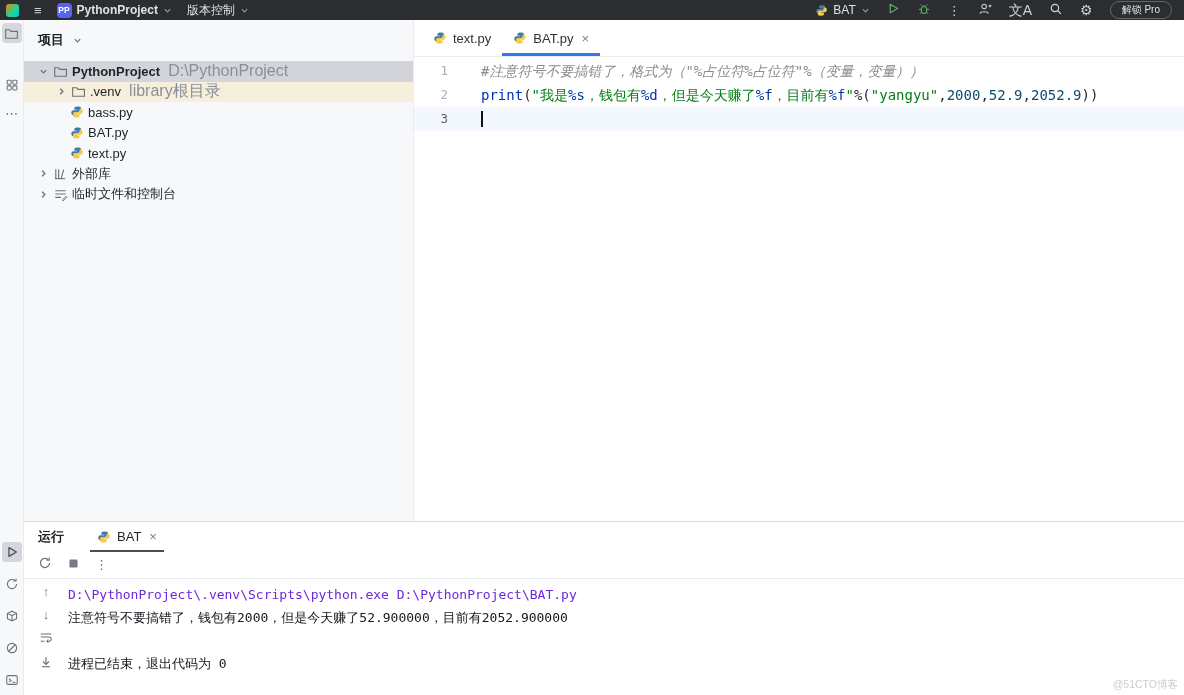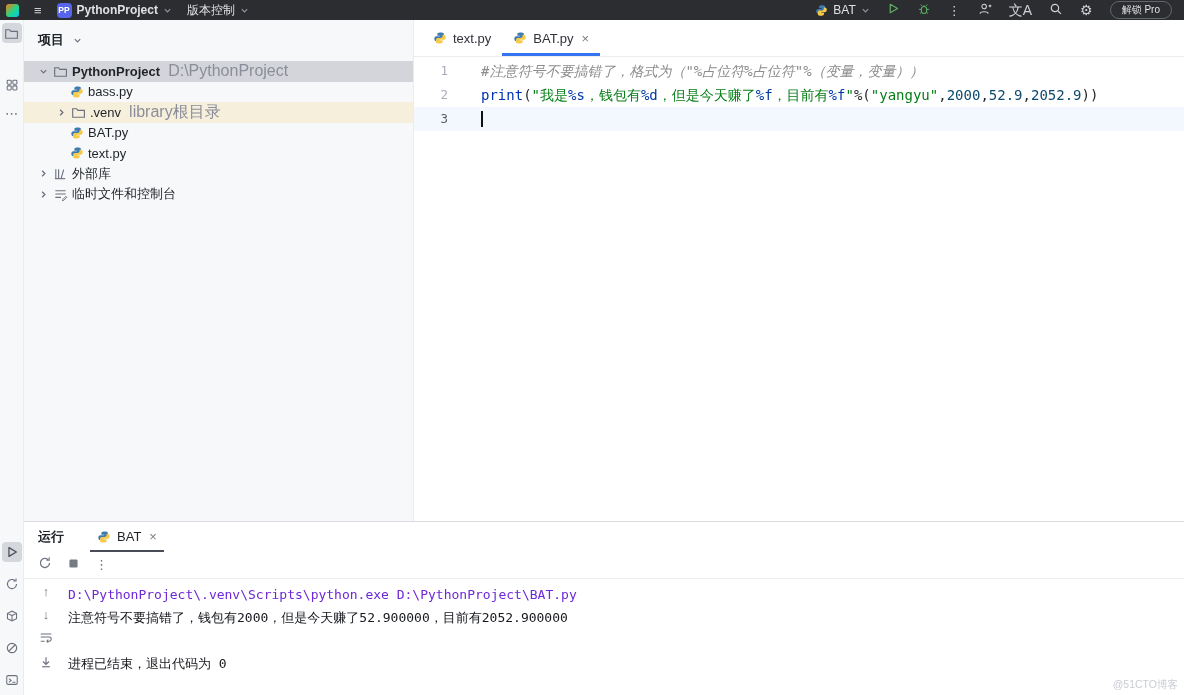--- a/index.html
+++ b/index.html
@@ -195,36 +195,36 @@
           <div class="tree-row d0 selected">
             <svg viewBox="0 0 12 12" width="11" height="11">
                 <path d="M3 4.5 6 7.5 9 4.5" fill="none" stroke="#6c707e" stroke-width="1.4"></path>
               </svg>
             <svg viewBox="0 0 16 16" width="15" height="15">
                 <path d="M1.8 4h4.1l1.4 1.7h7V13H1.8z" fill="none" stroke="#6c707e" stroke-width="1.2"></path>
               </svg>
             <span class="t-name-bold">PythonProject</span>
             <span class="t-detail">D:\PythonProject</span>
           </div>
-          <div class="tree-row file">
-            <svg viewBox="0 0 16 16" width="14" height="14">
-                <path d="M7.9 1.6c-1.9 0-2.9.8-2.9 2v1.7h3.3v.7H3.7C2.4 6 1.5 7.1 1.5 8.9s.9 2.9 2.2 2.9h1.4v-1.6c0-1.2 1-2.2 2.3-2.2h3.2c1.1 0 1.9-.9 1.9-1.9V3.6c0-1.1-1-2-2.7-2z" fill="#3c7ab0"></path>
-                <path d="M8.1 14.4c1.9 0 2.9-.8 2.9-2v-1.7H7.7V10h4.6c1.3 0 2.2-1.1 2.2-2.9S13.6 4.2 12.3 4.2h-1.4v1.6c0 1.2-1 2.2-2.3 2.2H5.4c-1.1 0-1.9.9-1.9 1.9v2.5c0 1.1 1 2 2.6 2z" fill="#f7c948"></path>
-              </svg>
-            <span>bass.py</span>
-          </div>
           <div class="tree-row d1 librow">
             <svg class="rot-r" viewBox="0 0 12 12" width="11" height="11">
                 <path d="M3 4.5 6 7.5 9 4.5" fill="none" stroke="#6c707e" stroke-width="1.4"></path>
               </svg>
             <svg viewBox="0 0 16 16" width="15" height="15">
                 <path d="M1.8 4h4.1l1.4 1.7h7V13H1.8z" fill="none" stroke="#6c707e" stroke-width="1.2"></path>
               </svg>
             <span>.venv</span>
             <span class="t-detail">library根目录</span>
+          </div>
+          <div class="tree-row file">
+            <svg viewBox="0 0 16 16" width="14" height="14">
+                <path d="M7.9 1.6c-1.9 0-2.9.8-2.9 2v1.7h3.3v.7H3.7C2.4 6 1.5 7.1 1.5 8.9s.9 2.9 2.2 2.9h1.4v-1.6c0-1.2 1-2.2 2.3-2.2h3.2c1.1 0 1.9-.9 1.9-1.9V3.6c0-1.1-1-2-2.7-2z" fill="#3c7ab0"></path>
+                <path d="M8.1 14.4c1.9 0 2.9-.8 2.9-2v-1.7H7.7V10h4.6c1.3 0 2.2-1.1 2.2-2.9S13.6 4.2 12.3 4.2h-1.4v1.6c0 1.2-1 2.2-2.3 2.2H5.4c-1.1 0-1.9.9-1.9 1.9v2.5c0 1.1 1 2 2.6 2z" fill="#f7c948"></path>
+              </svg>
+            <span>bass.py</span>
           </div>
           <div class="tree-row file">
             <svg viewBox="0 0 16 16" width="14" height="14">
                 <path d="M7.9 1.6c-1.9 0-2.9.8-2.9 2v1.7h3.3v.7H3.7C2.4 6 1.5 7.1 1.5 8.9s.9 2.9 2.2 2.9h1.4v-1.6c0-1.2 1-2.2 2.3-2.2h3.2c1.1 0 1.9-.9 1.9-1.9V3.6c0-1.1-1-2-2.7-2z" fill="#3c7ab0"></path>
                 <path d="M8.1 14.4c1.9 0 2.9-.8 2.9-2v-1.7H7.7V10h4.6c1.3 0 2.2-1.1 2.2-2.9S13.6 4.2 12.3 4.2h-1.4v1.6c0 1.2-1 2.2-2.3 2.2H5.4c-1.1 0-1.9.9-1.9 1.9v2.5c0 1.1 1 2 2.6 2z" fill="#f7c948"></path>
               </svg>
             <span>BAT.py</span>
           </div>
           <div class="tree-row file">
             <svg viewBox="0 0 16 16" width="14" height="14">

